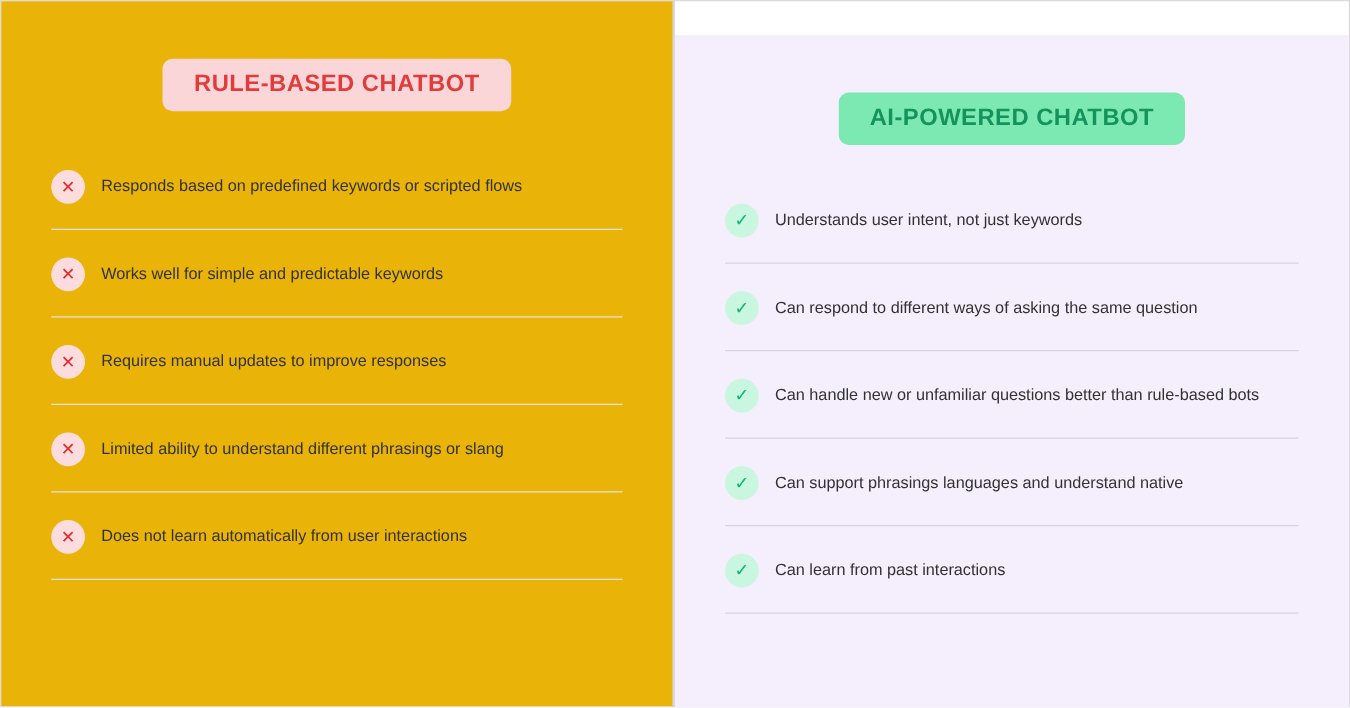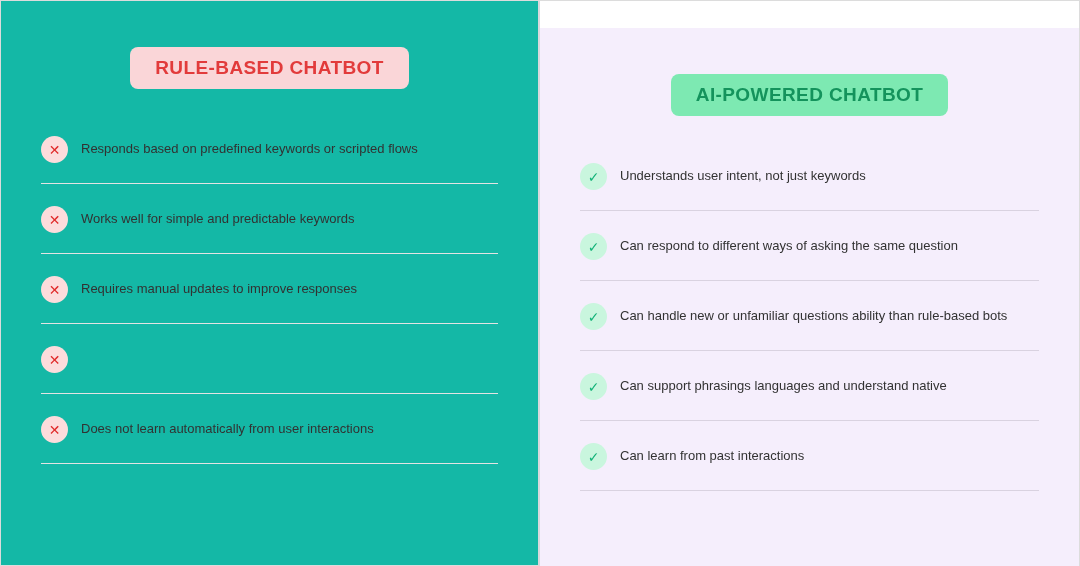--- a/index.html
+++ b/index.html
@@ -12,21 +12,21 @@
   .comparison {
     width: 1080px; height: 566px;
     display: flex;
     border: 1px solid #dcdcdc;
   }
   .panel {
     width: 50%; height: 100%;
     padding: 46px 40px 0 40px;
   }
   .panel-left {
-    background: #14b8a6;
+    background: #eab308;
     border-right: 2px solid #d8d8dc;
   }
   .panel-right {
     background: #f5eefc;
     margin-top: 27px;
   }
   .badge-wrap { text-align: center; }
   .badge {
     display: inline-block;
     padding: 10px 25px;
@@ -87,20 +87,21 @@
         <li>
           <span class="icon cross">✕</span>
           <span class="item-text">Works well for simple and predictable keywords</span>
         </li>
         <li>
           <span class="icon cross">✕</span>
           <span class="item-text">Requires manual updates to improve responses</span>
         </li>
         <li>
           <span class="icon cross">✕</span>
+          <span class="item-text">Limited ability to understand different phrasings or slang</span>
         </li>
         <li>
           <span class="icon cross">✕</span>
           <span class="item-text">Does not learn automatically from user interactions</span>
         </li>
       </ul>
   </section>
 
   <section class="panel panel-right">
     <div class="badge-wrap">
@@ -110,21 +111,21 @@
         <li>
           <span class="icon check">✓</span>
           <span class="item-text">Understands user intent, not just keywords</span>
         </li>
         <li>
           <span class="icon check">✓</span>
           <span class="item-text">Can respond to different ways of asking the same question</span>
         </li>
         <li>
           <span class="icon check">✓</span>
-          <span class="item-text">Can handle new or unfamiliar questions ability than rule-based bots</span>
+          <span class="item-text">Can handle new or unfamiliar questions better than rule-based bots</span>
         </li>
         <li>
           <span class="icon check">✓</span>
           <span class="item-text">Can support phrasings languages and understand native</span>
         </li>
         <li>
           <span class="icon check">✓</span>
           <span class="item-text">Can learn from past interactions</span>
         </li>
       </ul>

